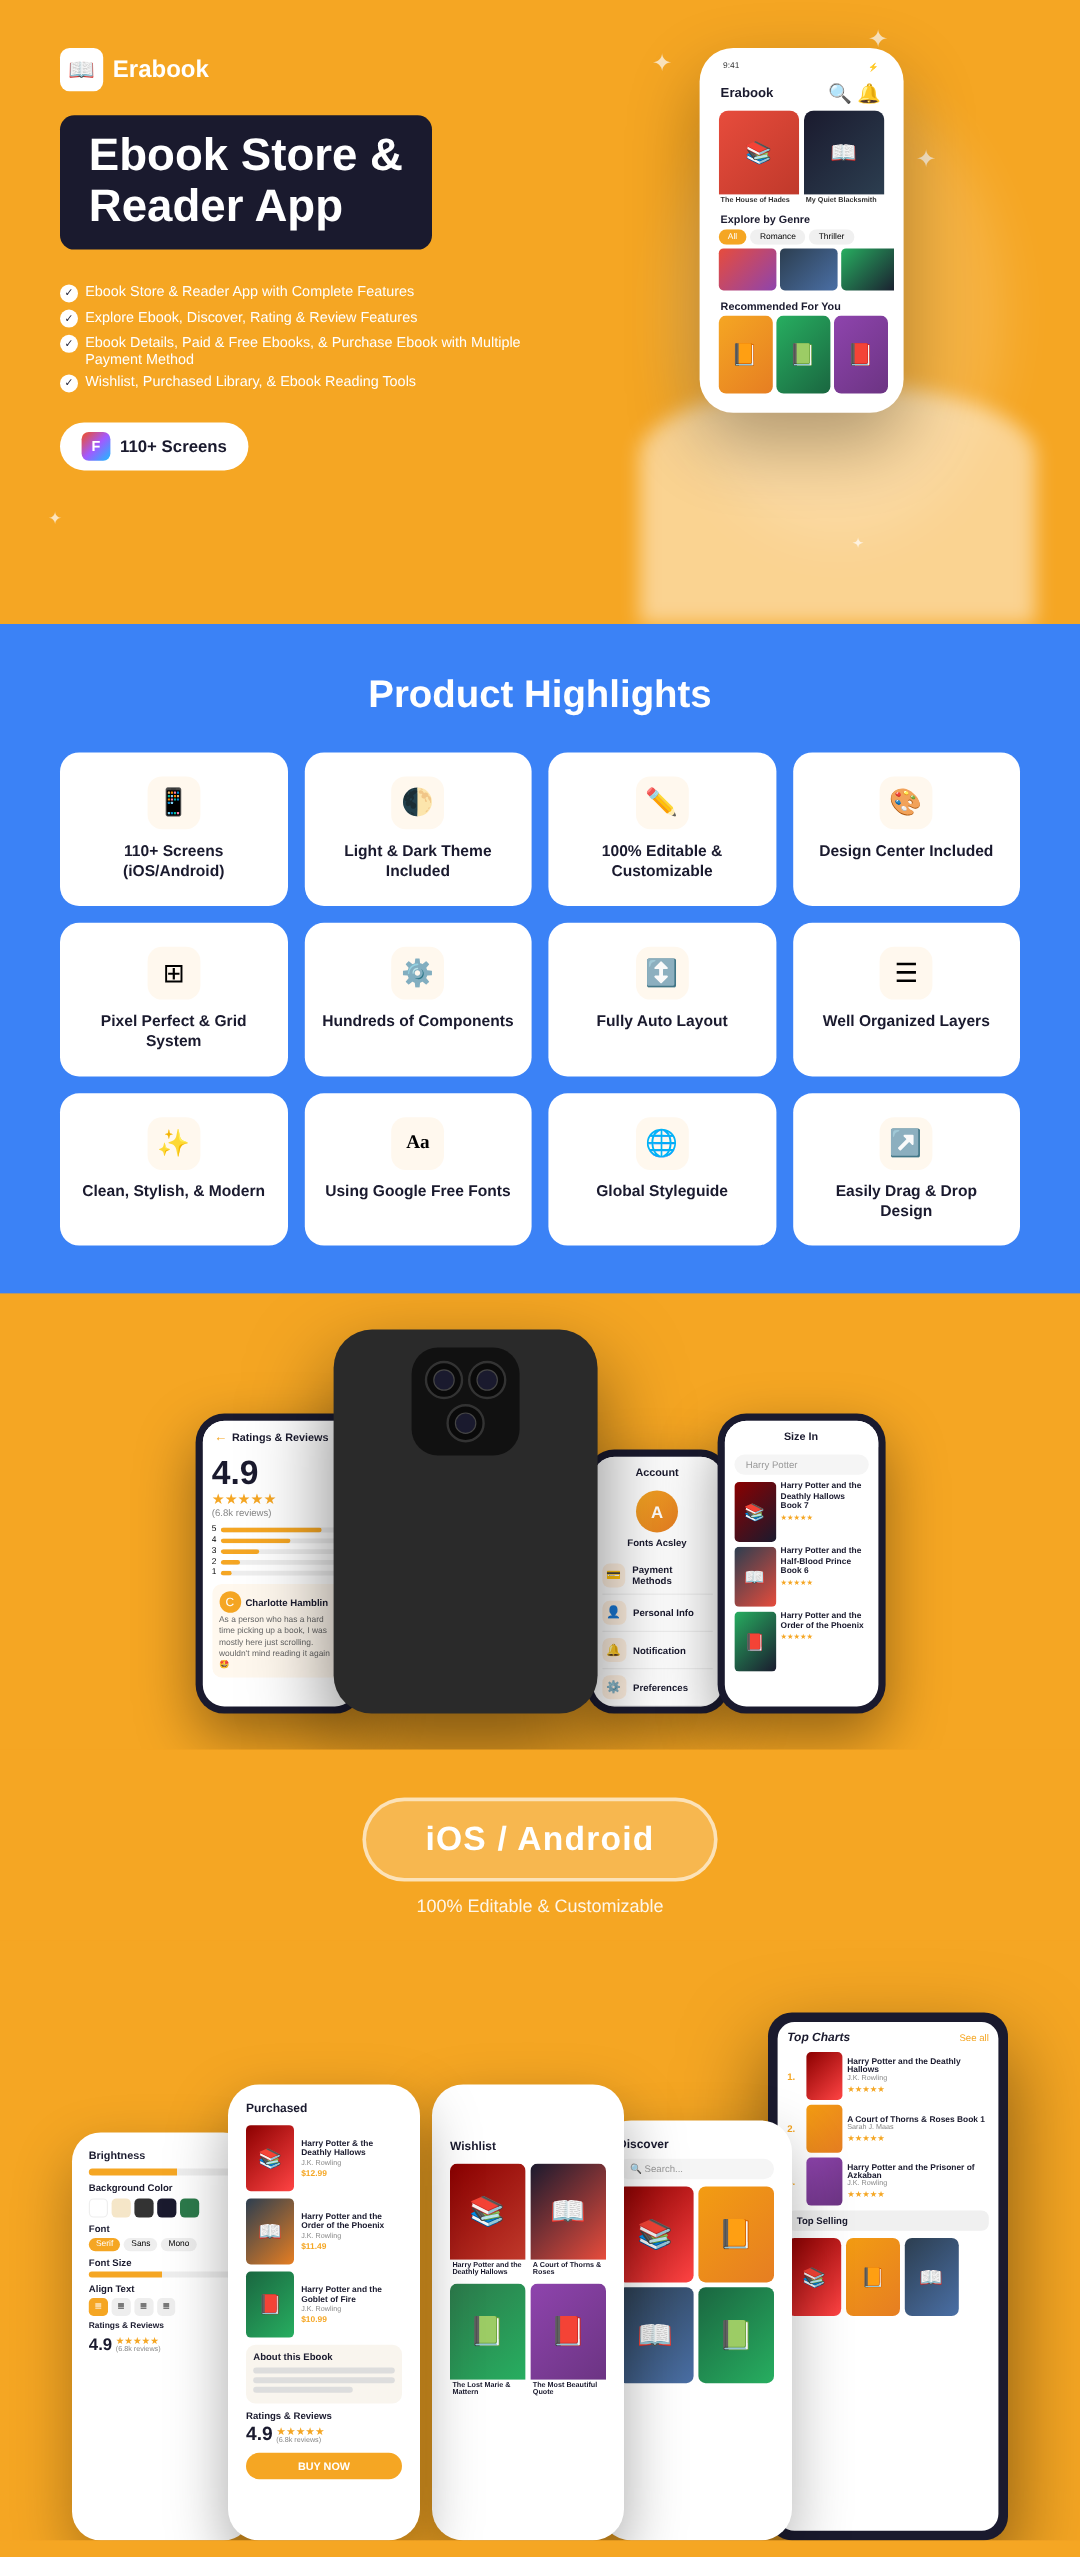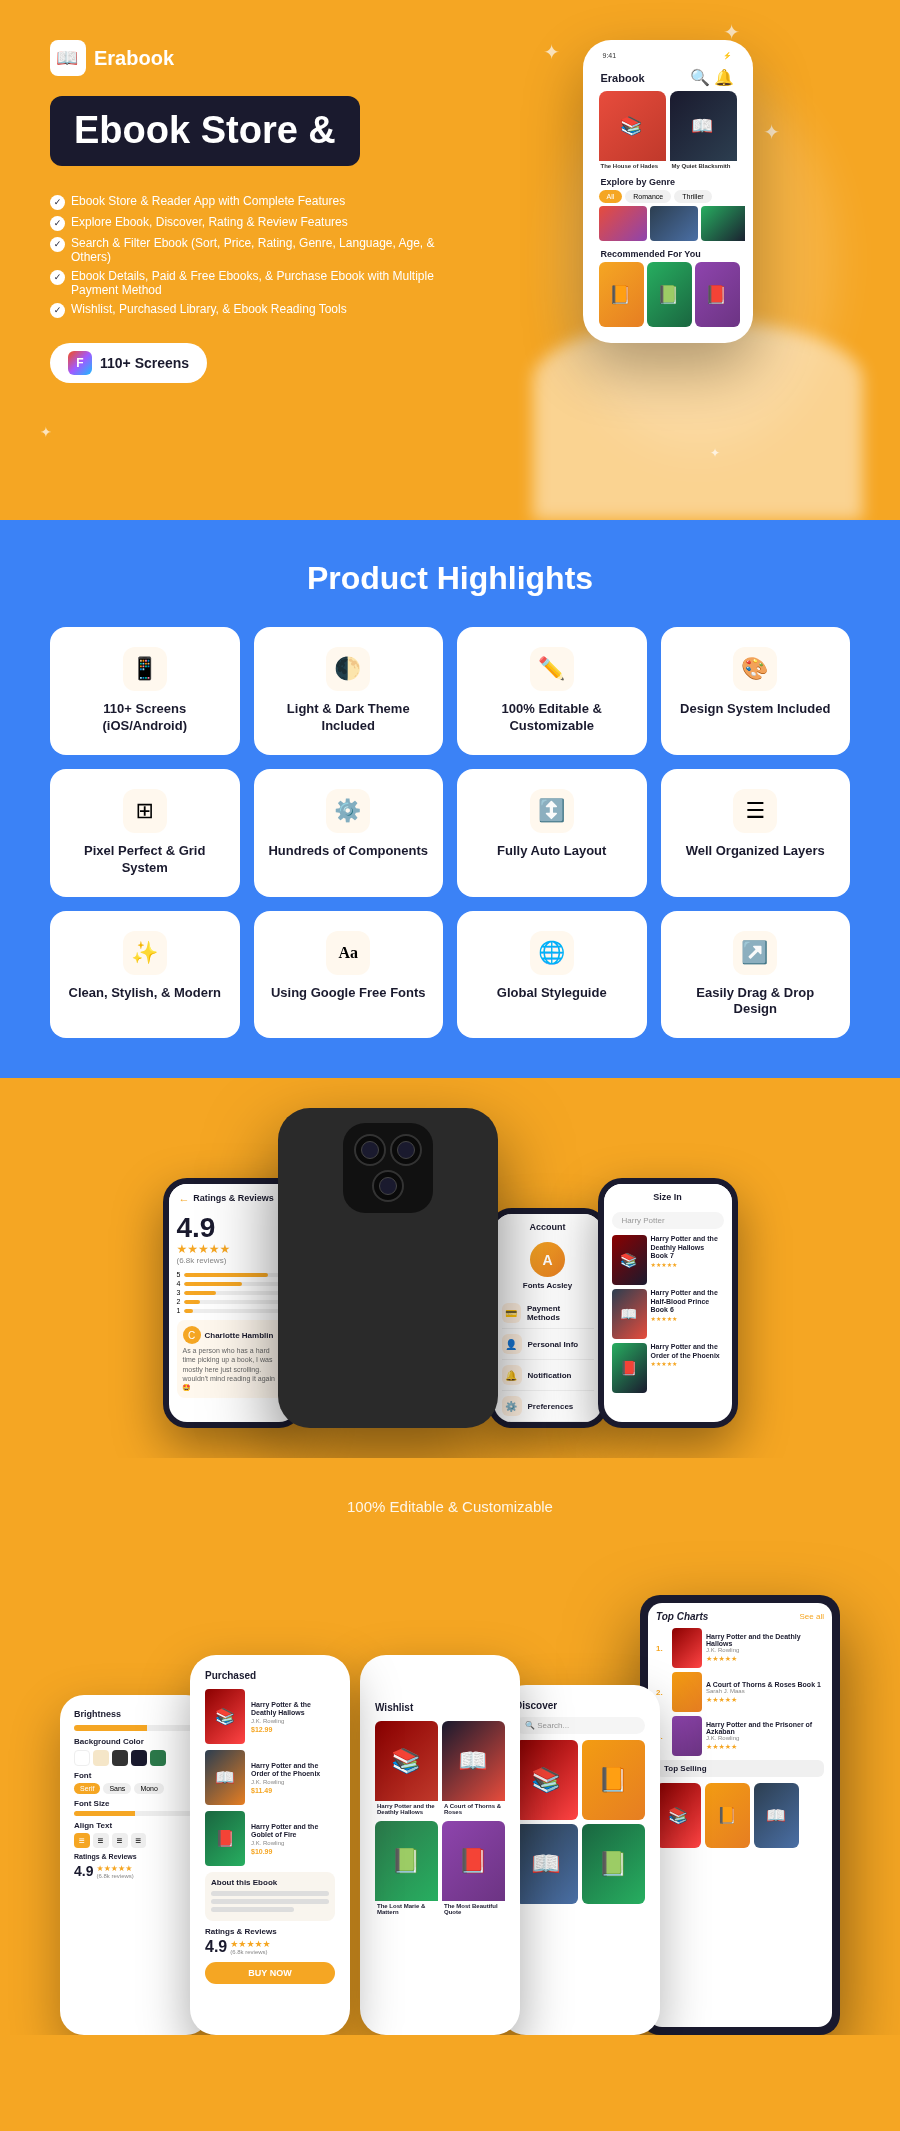--- a/index.html
+++ b/index.html
@@ -639,34 +639,32 @@
 
   <div class="hero-logo">
     <div class="hero-logo-icon">📖</div>
     <span class="hero-logo-text">Erabook</span>
   </div>
 
   <div class="hero-left">
     <div class="hero-title-box">
       <h1>
         <span>Ebook Store &amp;</span><br>
+        <span>Reader App</span>
       </h1>
     </div>
 
     <ul class="hero-features">
       <li>
           <span>Ebook Store &amp; Reader App with Complete Features</span>
         </li>
       <li>
           <span>Explore Ebook, Discover, Rating &amp; Review Features</span>
         </li>
       <li>
-          <span>Search &amp; Filter Ebook (Sort, Price, Rating, Genre, Language, Age, &amp; Others)</span>
-        </li>
-      <li>
           <span>Ebook Details, Paid &amp; Free Ebooks, &amp; Purchase Ebook with Multiple Payment Method</span>
         </li>
       <li>
           <span>Wishlist, Purchased Library, &amp; Ebook Reading Tools</span>
         </li>
     </ul>
 
     <div class="hero-badge">
       <div class="figma-icon">F</div>
       <span>110+ Screens</span>
@@ -737,21 +735,21 @@
     <div class="highlight-card">
       <div class="highlight-icon">🌓</div>
       <span class="highlight-label">Light &amp; Dark Theme Included</span>
     </div>
     <div class="highlight-card">
       <div class="highlight-icon">✏️</div>
       <span class="highlight-label">100% Editable &amp; Customizable</span>
     </div>
     <div class="highlight-card">
       <div class="highlight-icon">🎨</div>
-      <span class="highlight-label">Design System Included</span>
+      <span class="highlight-label">Design Center Included</span>
     </div>
 
     <div class="highlight-card">
       <div class="highlight-icon">⊞</div>
       <span class="highlight-label">Pixel Perfect &amp; Grid System</span>
     </div>
     <div class="highlight-card">
       <div class="highlight-icon">⚙️</div>
       <span class="highlight-label">Hundreds of Components</span>
     </div>
@@ -933,20 +931,21 @@
               <div style="font-size:6px;color:#f5a623;">★★★★★</div>
             </div>
           </div>
         </div>
       </div>
     </div>
   </div>
 </div>
 
 <div class="platform-section">
+  <div class="platform-badge">iOS / Android</div>
   <p class="platform-subtitle">100% Editable &amp; Customizable</p>
 </div>
 
 <div class="bottom-showcase">
   <div class="bottom-phone-group">
 
     <div style="display:flex;align-items:flex-end;position:relative;z-index:2;">
 
       <div style="width:150px;height:340px;background:#fff;border-radius:24px;overflow:hidden;box-shadow:0 20px 50px rgba(0,0,0,0.3);margin-right:-20px;z-index:1;">
         <div style="background:#fff;margin:6px;border-radius:18px;height:calc(100% - 12px);overflow:hidden;">

